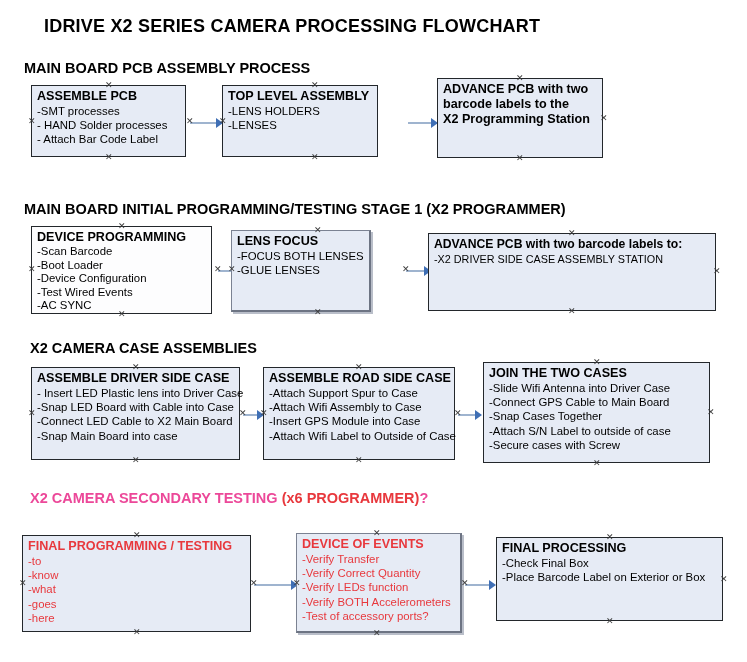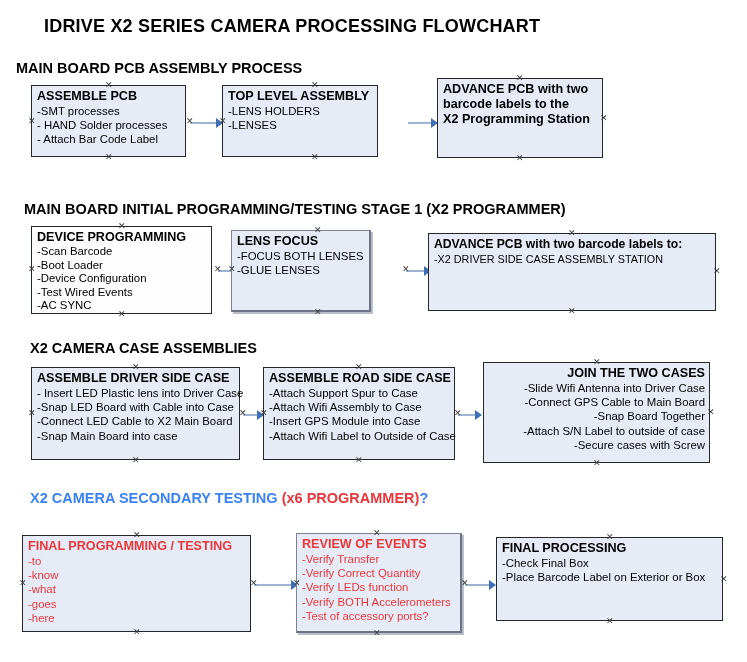--- a/index.html
+++ b/index.html
@@ -22,21 +22,21 @@
     white-space:nowrap;
     margin-left:44px;
   }
 
   .section-head{
     position:absolute;
     font-size:14.5px;font-weight:bold;
     white-space:nowrap;
   }
   .section-head .red{color:#e8383d;}
-  .section-head .blk{color:#3b82f6;margin-top:34px;}
+  .section-head .blk{color:#ec4899;margin-top:34px;}
 
   
   .box{
     position:absolute;
     box-sizing:border-box;
     background:#e6ebf5;
     border:1px solid #23272b;
     padding:3px 4px 2px 5px;
     overflow:visible;
   }
@@ -86,21 +86,21 @@
     border-left:7px solid #3f6fb5;
   }
 </style>
 </head>
 <body>
 
 <div id="canvas">
 
   <div class="doc-title">IDRIVE X2  SERIES CAMERA PROCESSING FLOWCHART</div>
 
-  <div class="section-head" style="left:16px;top:60px;">MAIN BOARD PCB ASSEMBLY PROCESS</div>
+  <div class="section-head" style="left:24px;top:60px;">MAIN BOARD PCB ASSEMBLY PROCESS</div>
 
   <div class="box" style="left:31px;top:85px;width:155px;height:72px;">
     <span class="bt">ASSEMBLE PCB</span>
     <span class="bl">-SMT processes</span>
     <span class="bl">- HAND Solder processes</span>
     <span class="bl">- Attach Bar Code Label</span>
   </div>
   <span class="hx" style="left:105px;top:82px;">✕</span>
   <span class="hx" style="left:28px;top:118px;">✕</span>
   <span class="hx" style="left:105px;top:154px;">✕</span>
@@ -194,25 +194,25 @@
     <span class="bl">-Attach Wifi Label to Outside of Case</span>
   </div>
   <span class="hx" style="left:355px;top:364px;">✕</span>
   <span class="hx" style="left:260px;top:410px;">✕</span>
   <span class="hx" style="left:355px;top:457px;">✕</span>
 
   <div class="conn" style="left:458px;top:414px;width:20px;"></div>
   <div class="arrowhead" style="left:475px;top:410px;"></div>
   <span class="hx" style="left:454px;top:410px;">✕</span>
 
-  <div class="box" style="left:483px;top:362px;width:227px;height:101px;text-align:right;">
+  <div class="box" style="left:483px;top:362px;width:227px;height:101px;">
     <span class="bt">JOIN THE TWO CASES</span>
     <span class="bl">-Slide Wifi Antenna into Driver Case</span>
     <span class="bl">-Connect GPS Cable to Main Board</span>
-    <span class="bl">-Snap Board Together</span>
+    <span class="bl">-Snap Cases Together</span>
     <span class="bl">-Attach S/N Label to outside of case</span>
     <span class="bl">-Secure cases with Screw</span>
   </div>
   <span class="hx" style="left:593px;top:359px;">✕</span>
   <span class="hx" style="left:707px;top:409px;">✕</span>
   <span class="hx" style="left:593px;top:460px;">✕</span>
 
   <div class="section-head" style="left:30px;top:490px;">
     <span class="blk">X2 CAMERA SECONDARY TESTING </span><span class="red">(x6 PROGRAMMER)</span><span class="blk">?</span>
   </div>
@@ -227,21 +227,21 @@
   </div>
   <span class="hx" style="left:133px;top:532px;">✕</span>
   <span class="hx" style="left:19px;top:580px;">✕</span>
   <span class="hx" style="left:133px;top:629px;">✕</span>
 
   <div class="conn" style="left:254px;top:584px;width:42px;"></div>
   <div class="arrowhead" style="left:291px;top:580px;"></div>
   <span class="hx" style="left:250px;top:580px;">✕</span>
 
   <div class="box shadow redtext" style="left:296px;top:533px;width:166px;height:100px;">
-    <span class="bt">REVIEW OF EVENTS</span>
+    <span class="bt">DEVICE OF EVENTS</span>
     <span class="bl">-Verify Transfer</span>
     <span class="bl">-Verify Correct Quantity</span>
     <span class="bl">-Verify LEDs function</span>
     <span class="bl">-Verify BOTH Accelerometers</span>
     <span class="bl">-Test of accessory ports?</span>
   </div>
   <span class="hx" style="left:373px;top:530px;">✕</span>
   <span class="hx" style="left:293px;top:580px;">✕</span>
   <span class="hx" style="left:373px;top:630px;">✕</span>
 

